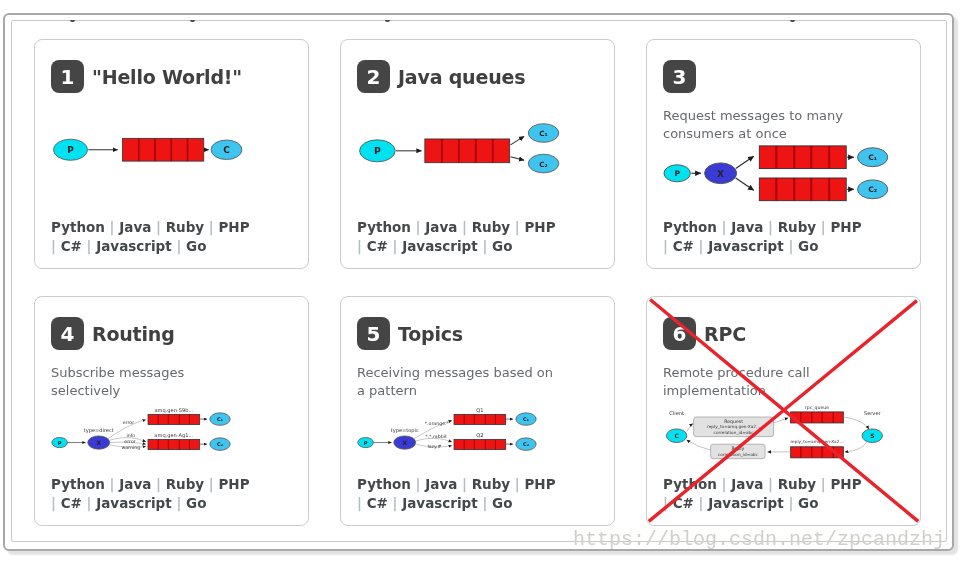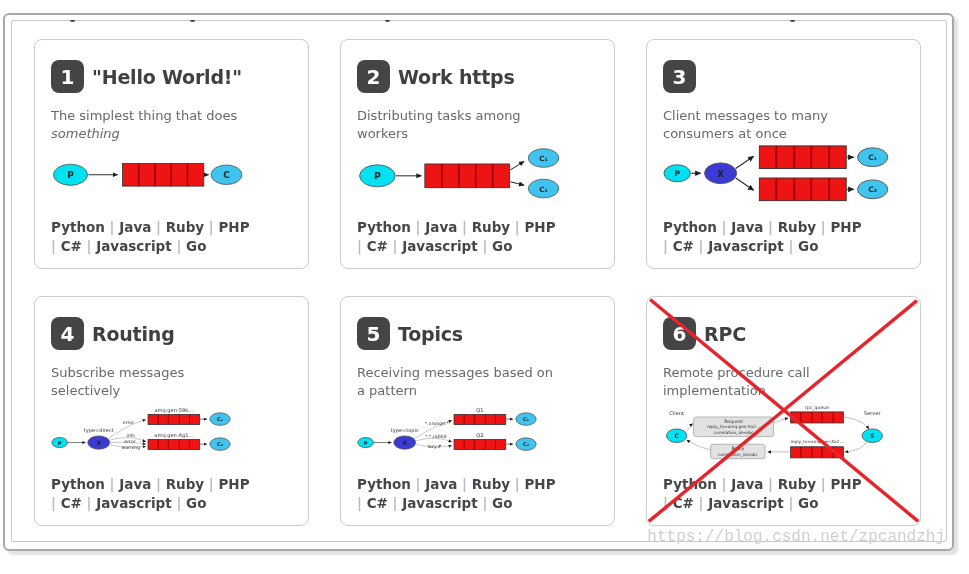--- a/index.html
+++ b/index.html
@@ -53,21 +53,21 @@
   .qdiv{stroke:#a00006;stroke-width:2;fill:none;}
   .qdiv-s{stroke:#a00006;stroke-width:1.3;fill:none;}
   .gbox{fill:#e2e2e2;stroke:#999;stroke-width:0.8;}
   svg text{fill:#222;font-family:"DejaVu Sans","Liberation Sans",sans-serif;}
   .nl{text-anchor:middle;font-weight:bold;}
   .lbl{fill:#333;text-anchor:middle;}
 
   
   .watermark{position:absolute;right:24px;top:528px;z-index:5;
     font-family:"Liberation Mono","DejaVu Sans Mono",monospace;
-    font-size:16px;color:#cfd0ca;white-space:nowrap;}
+    font-size:20px;color:#cfd0ca;white-space:nowrap;}
 </style>
 </head>
 <body>
 
 <svg width="0" height="0" style="position:absolute" aria-hidden="true">
   <defs>
     <marker id="ah" markerUnits="userSpaceOnUse" markerWidth="7" markerHeight="7" refX="6" refY="3" orient="auto">
       <path d="M0,0L6.5,3L0,6Z" fill="#1c1c1c"></path>
     </marker>
     <marker id="ahs" markerUnits="userSpaceOnUse" markerWidth="5" markerHeight="5" refX="4" refY="2" orient="auto">
@@ -80,44 +80,42 @@
   <div class="outer-frame">
     <div class="inner-frame">
 
       <div class="grid">
 
         <div class="card">
           <div class="card-head">
             <span class="badge">1</span>
             <a class="title">"Hello World!"</a>
           </div>
-          <p class="desc"><span>The simplest thing that does</span> <em>something</em></p>
           <div class="diagram">
             <svg width="195" viewBox="0 0 240 54">
               <ellipse class="node" cx="24" cy="28" rx="21" ry="13" fill="#00e2f2"></ellipse>
               <text class="nl" x="24" y="32" font-size="11">P</text>
               <line class="arrow" x1="46" y1="28" x2="82" y2="28"></line>
               <g>
                 <rect class="qrect" x="88" y="14" width="100" height="28" fill="#ee1414"></rect>
                 <path class="qdiv" d="M108 14V42M128 14V42M148 14V42M168 14V42"></path>
               </g>
               <line class="arrow" x1="189" y1="28" x2="194" y2="28"></line>
               <ellipse class="node" cx="216" cy="28" rx="19" ry="12" fill="#3fc4ef"></ellipse>
               <text class="nl" x="216" y="32" font-size="11">C</text>
             </svg>
           </div>
           <div class="langs"><a class="lang">Python</a><span class="sep"> | </span><a class="lang">Java</a><span class="sep"> | </span><a class="lang">Ruby</a><span class="sep"> | </span><a class="lang">PHP</a><br><span class="sep">| </span><a class="lang">C#</a><span class="sep"> | </span><a class="lang">Javascript</a><span class="sep"> | </span><a class="lang">Go</a></div>
         </div>
 
         <div class="card">
           <div class="card-head">
             <span class="badge">2</span>
-            <a class="title">Work https</a>
-          </div>
-          <p class="desc"><span>Distributing tasks among workers</span></p>
+            <a class="title">Java queues</a>
+          </div>
           <div class="diagram">
             <svg width="212" viewBox="0 0 250 62">
               <ellipse class="node" cx="24" cy="34" rx="21" ry="13" fill="#00e2f2"></ellipse>
               <text class="nl" x="24" y="38" font-size="11">P</text>
               <line class="arrow" x1="46" y1="34" x2="76" y2="34"></line>
               <g>
                 <rect class="qrect" x="80" y="20" width="100" height="28" fill="#ee1414"></rect>
                 <path class="qdiv" d="M100 20V48M120 20V48M140 20V48M160 20V48"></path>
               </g>
               <line class="arrow" x1="181" y1="27" x2="197" y2="17"></line>
@@ -128,21 +126,21 @@
               <text class="nl" x="220" y="52.5" font-size="8.5">C₂</text>
             </svg>
           </div>
           <div class="langs"><a class="lang">Python</a><span class="sep"> | </span><a class="lang">Java</a><span class="sep"> | </span><a class="lang">Ruby</a><span class="sep"> | </span><a class="lang">PHP</a><br><span class="sep">| </span><a class="lang">C#</a><span class="sep"> | </span><a class="lang">Javascript</a><span class="sep"> | </span><a class="lang">Go</a></div>
         </div>
 
         <div class="card">
           <div class="card-head">
             <span class="badge">3</span>
           </div>
-          <p class="desc"><span>Client messages to many consumers at once</span></p>
+          <p class="desc"><span>Request messages to many consumers at once</span></p>
           <div class="diagram">
             <svg width="238" viewBox="0 0 252 62">
               <ellipse class="node" cx="15" cy="31" rx="14" ry="9" fill="#00e2f2"></ellipse>
               <text class="nl" x="15" y="34" font-size="8">P</text>
               <line class="arrow" x1="30" y1="31" x2="40" y2="31"></line>
               <ellipse class="node" cx="61" cy="31" rx="17" ry="11" fill="#3a3ad4"></ellipse>
               <text class="nl" x="61" y="34.5" font-size="9">X</text>
               <line class="arrow" x1="77" y1="26" x2="96" y2="13"></line>
               <line class="arrow" x1="77" y1="36" x2="96" y2="49"></line>
               <g>

